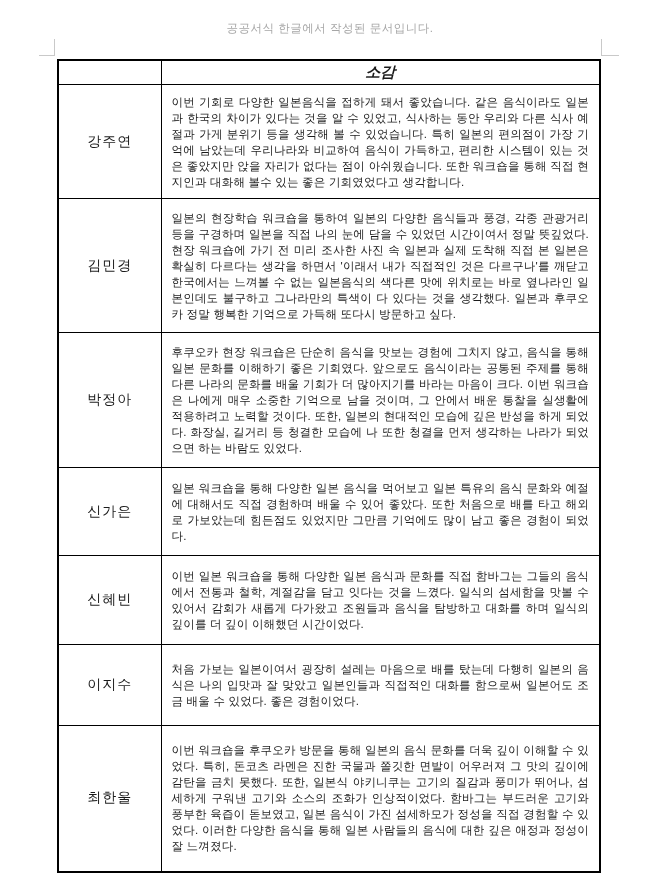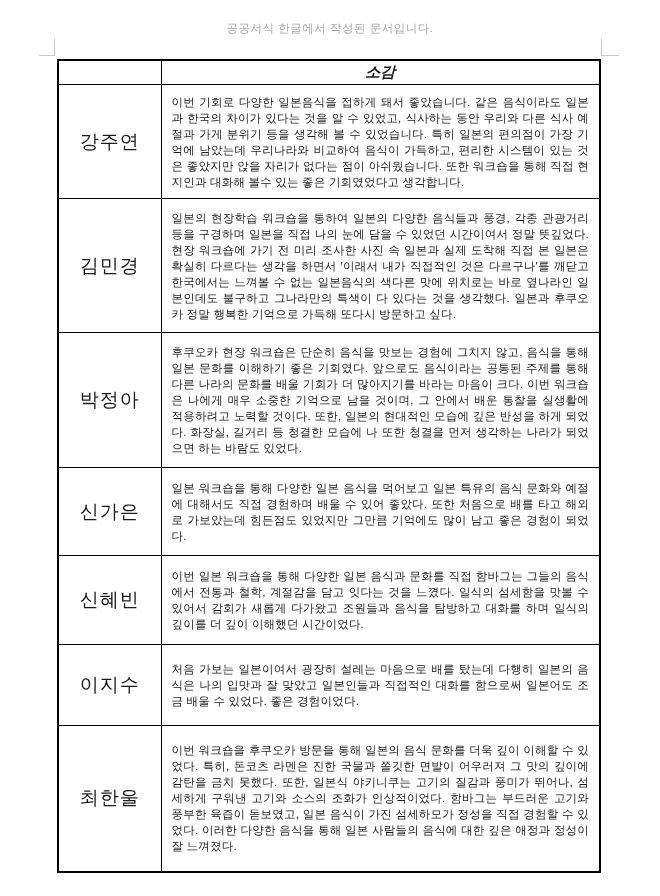--- a/index.html
+++ b/index.html
@@ -64,21 +64,21 @@
     font-weight: bold;
     text-align: center;
     vertical-align: middle;
     padding: 1px 0;
     font-style: italic;
   }
   td.blank-cell { }
   td.name-cell {
     text-align: center;
     vertical-align: middle;
-    font-size: 19px;
+    font-size: 14px;
     letter-spacing: 1px;
   }
   td.comment-cell {
     vertical-align: middle;
     padding: 3px 10px;
     font-size: 11.5px;
     line-height: 16px;
     text-align: justify;
     text-justify: inter-character;
     word-break: break-all;

